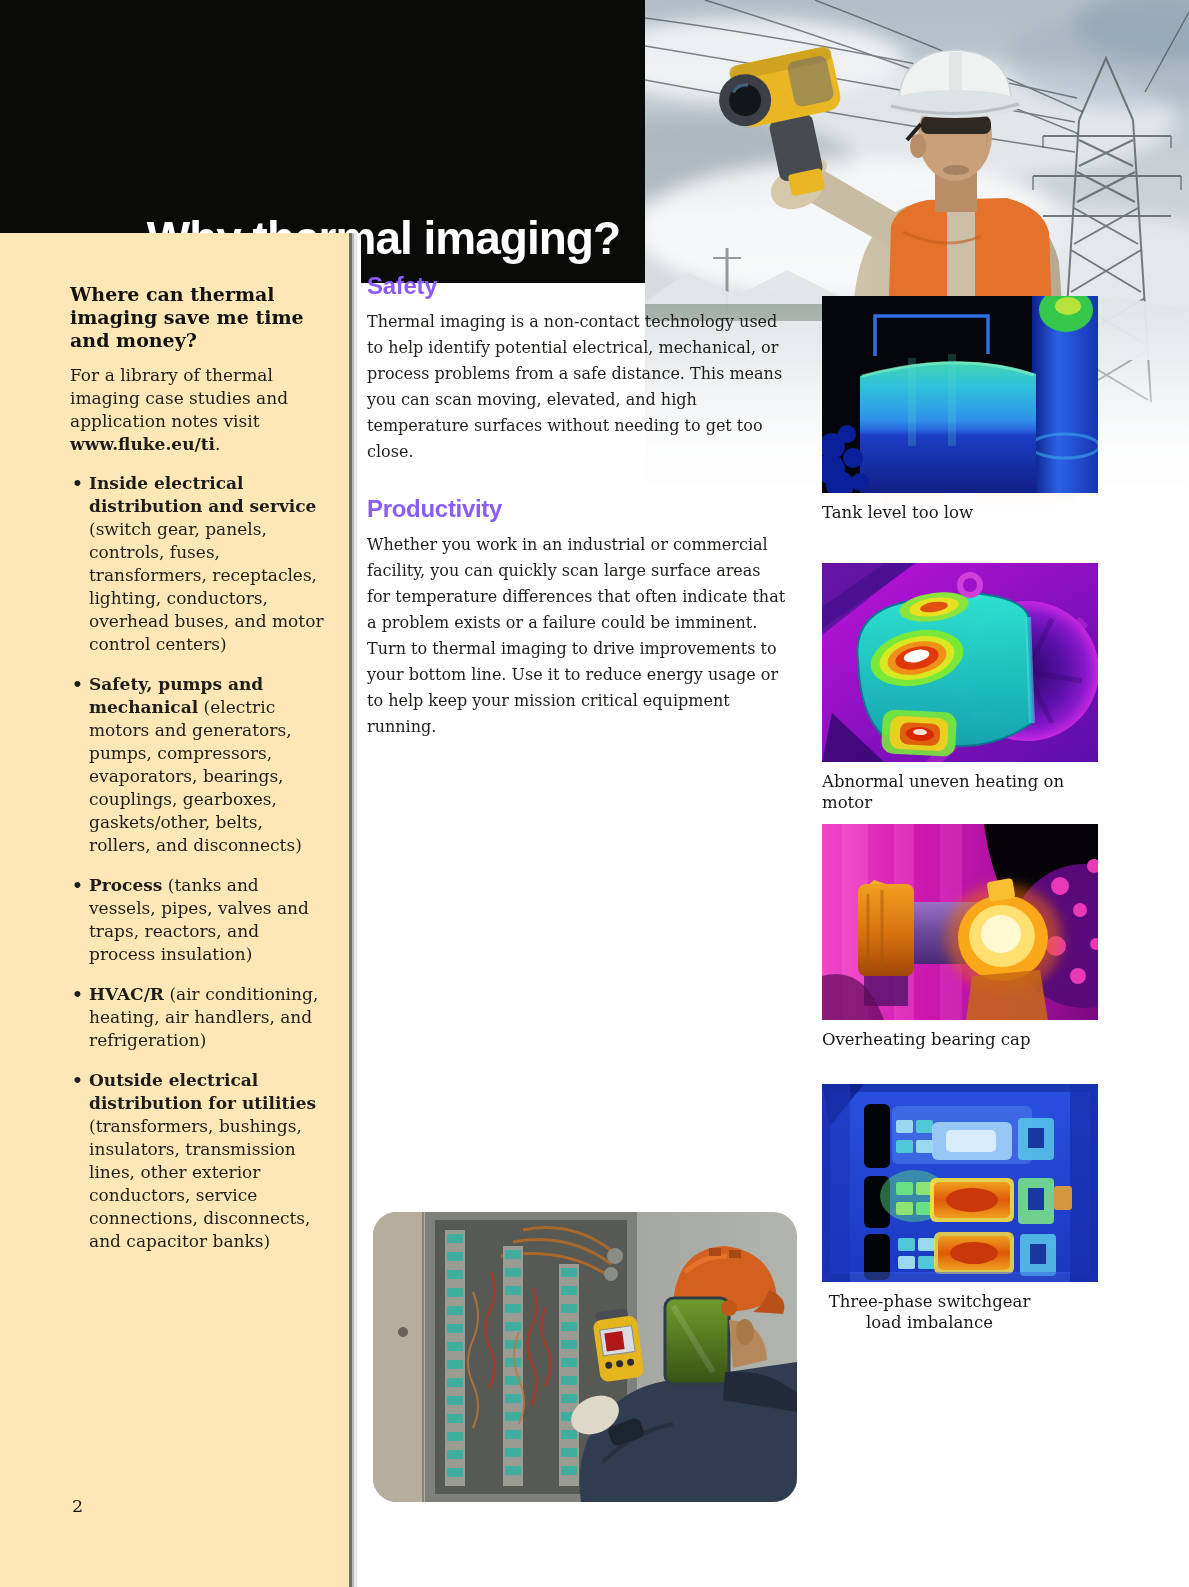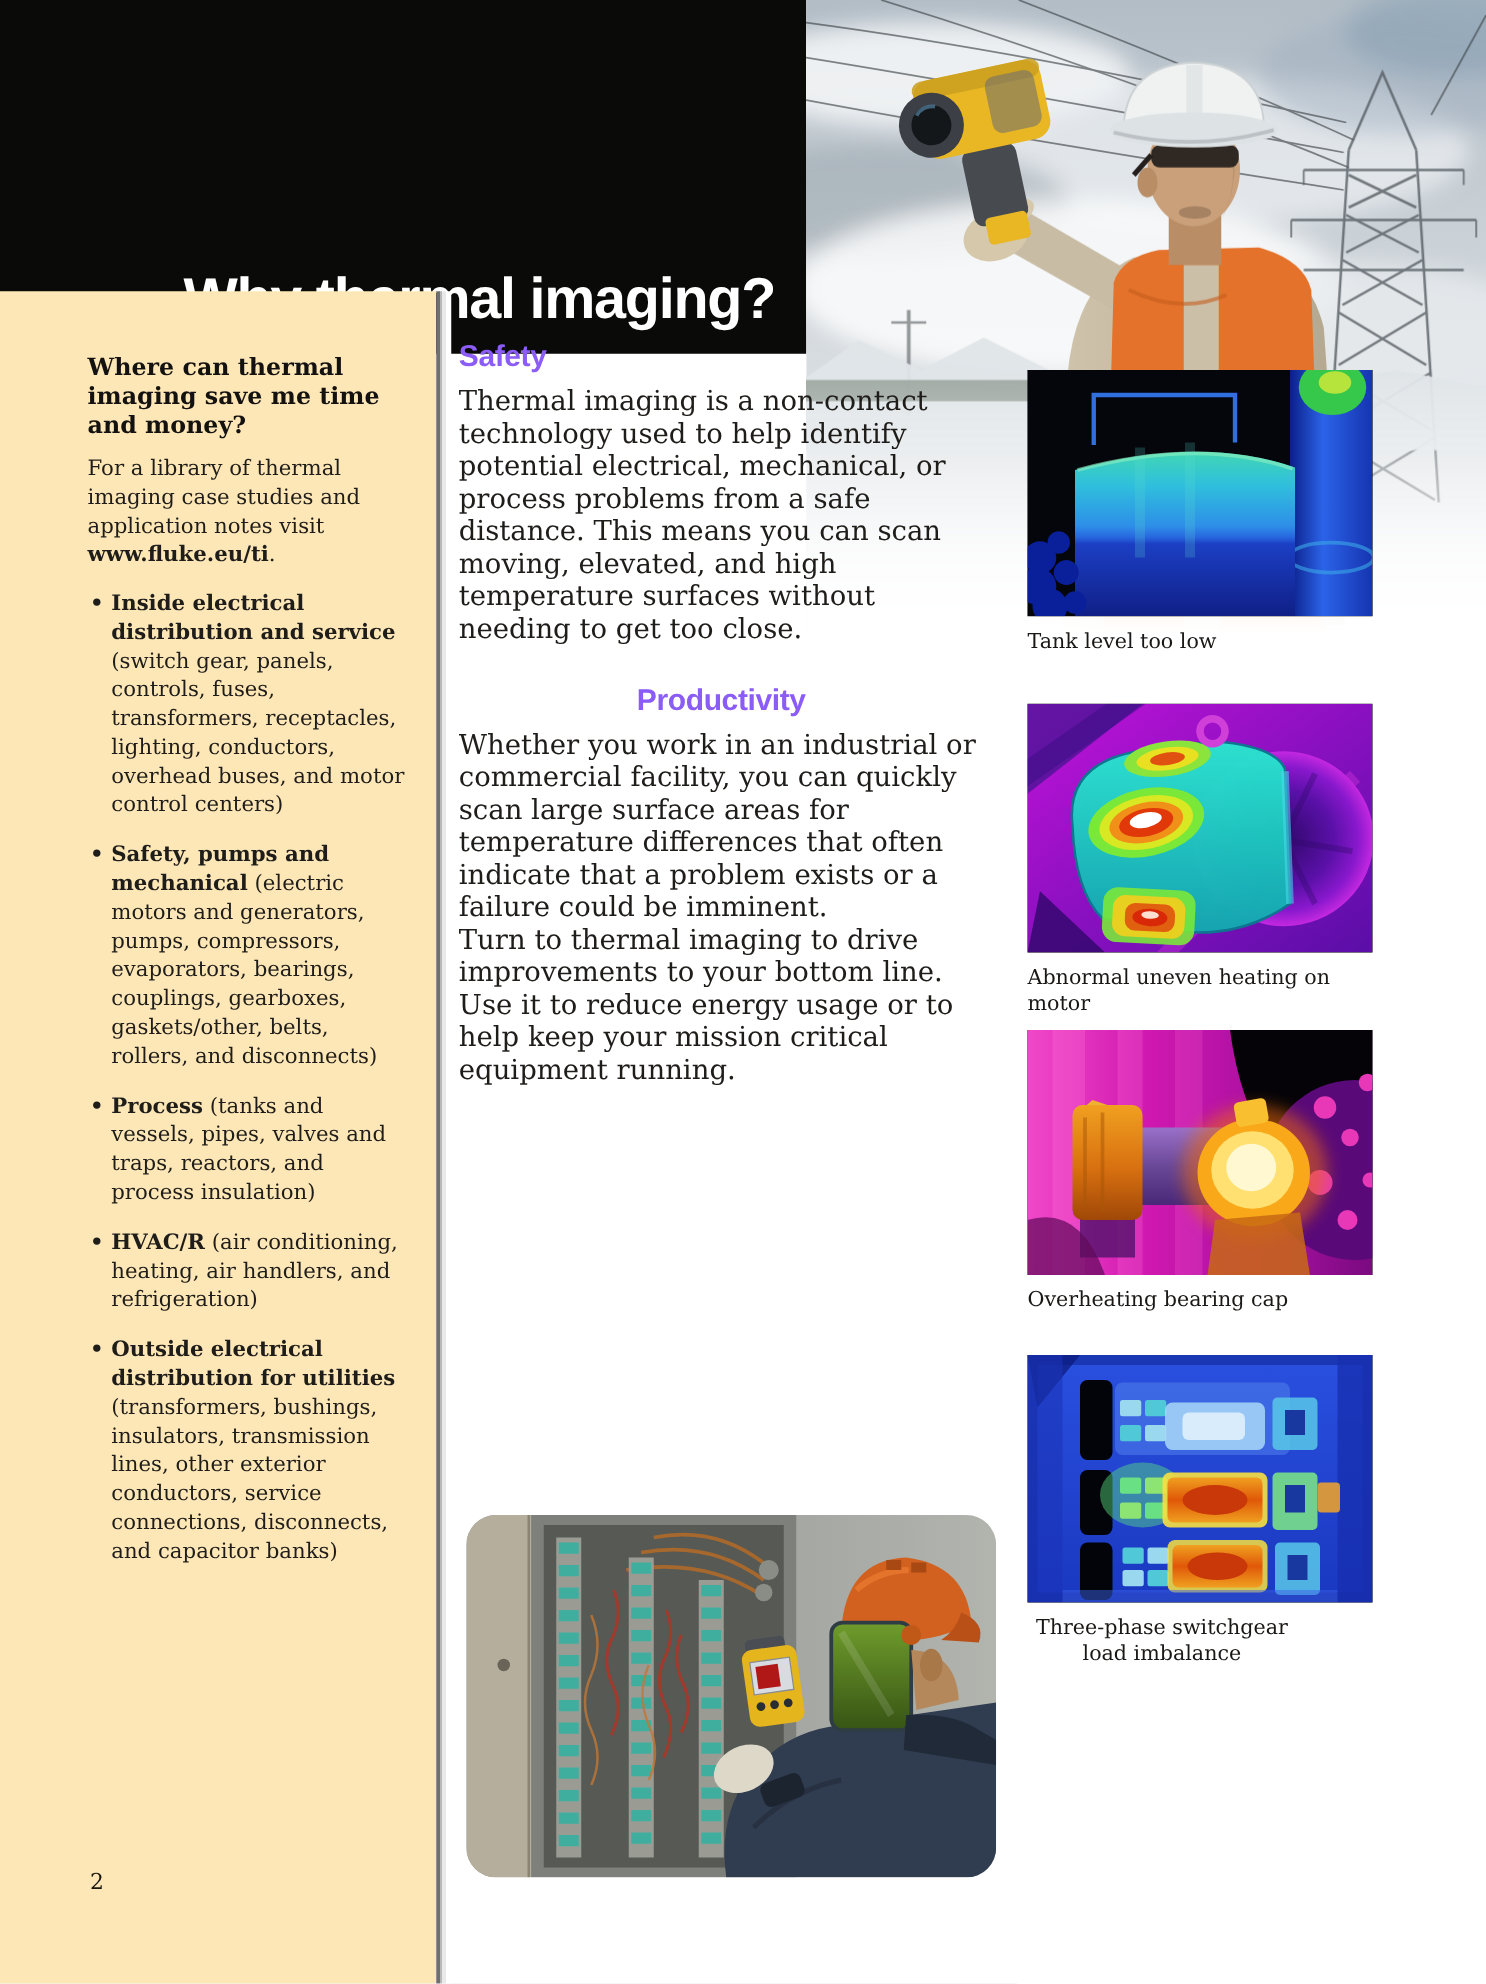--- a/index.html
+++ b/index.html
@@ -24,22 +24,22 @@
   .benefits li{position:relative;padding-left:19px;margin:0 0 17px 0;}
   .benefits .dot{position:absolute;left:2px;top:0;font-weight:bold;}
   .benefits .lead{font-weight:bold;}
   
   .vrule{position:absolute;left:349px;top:233px;width:12px;height:1354px;
          background:linear-gradient(to right,#6f6f6f 0 3px,#b9b9b9 3px 5px,#e9e9e9 5px 8px,#ffffff 8px);}
   
   .main{position:absolute;left:367px;top:272px;width:420px;z-index:3;}
   .main h2{margin:0 0 9px 0;font-family:"Liberation Sans", sans-serif;font-weight:bold;
            font-size:24px;line-height:28px;color:#8b5cf6;letter-spacing:-0.3px;}
-  .main h2.gap{margin-top:30px;text-align:center;}
-  .main p{margin:0;font-size:22px;line-height:26px;}
+  .main h2.gap{margin-top:30px;}
+  .main p{margin:0;font-size:16px;line-height:26px;}
   
   .fig{position:absolute;left:822px;width:276px;z-index:4;}
   .fig .img{width:276px;overflow:hidden;background:#000;}
   .fig figcaption{font-size:16.5px;line-height:21px;margin-top:9px;color:#1a1816;}
   .fig figure{margin:0;}
   #fig1{top:296px;} #fig2{top:563px;} #fig3{top:824px;} #fig4{top:1084px;}
   #fig4 figcaption{max-width:215px;text-align:center;}
   
   .panelphoto{position:absolute;left:373px;top:1212px;width:424px;height:290px;
               border-radius:24px;overflow:hidden;z-index:3;}

